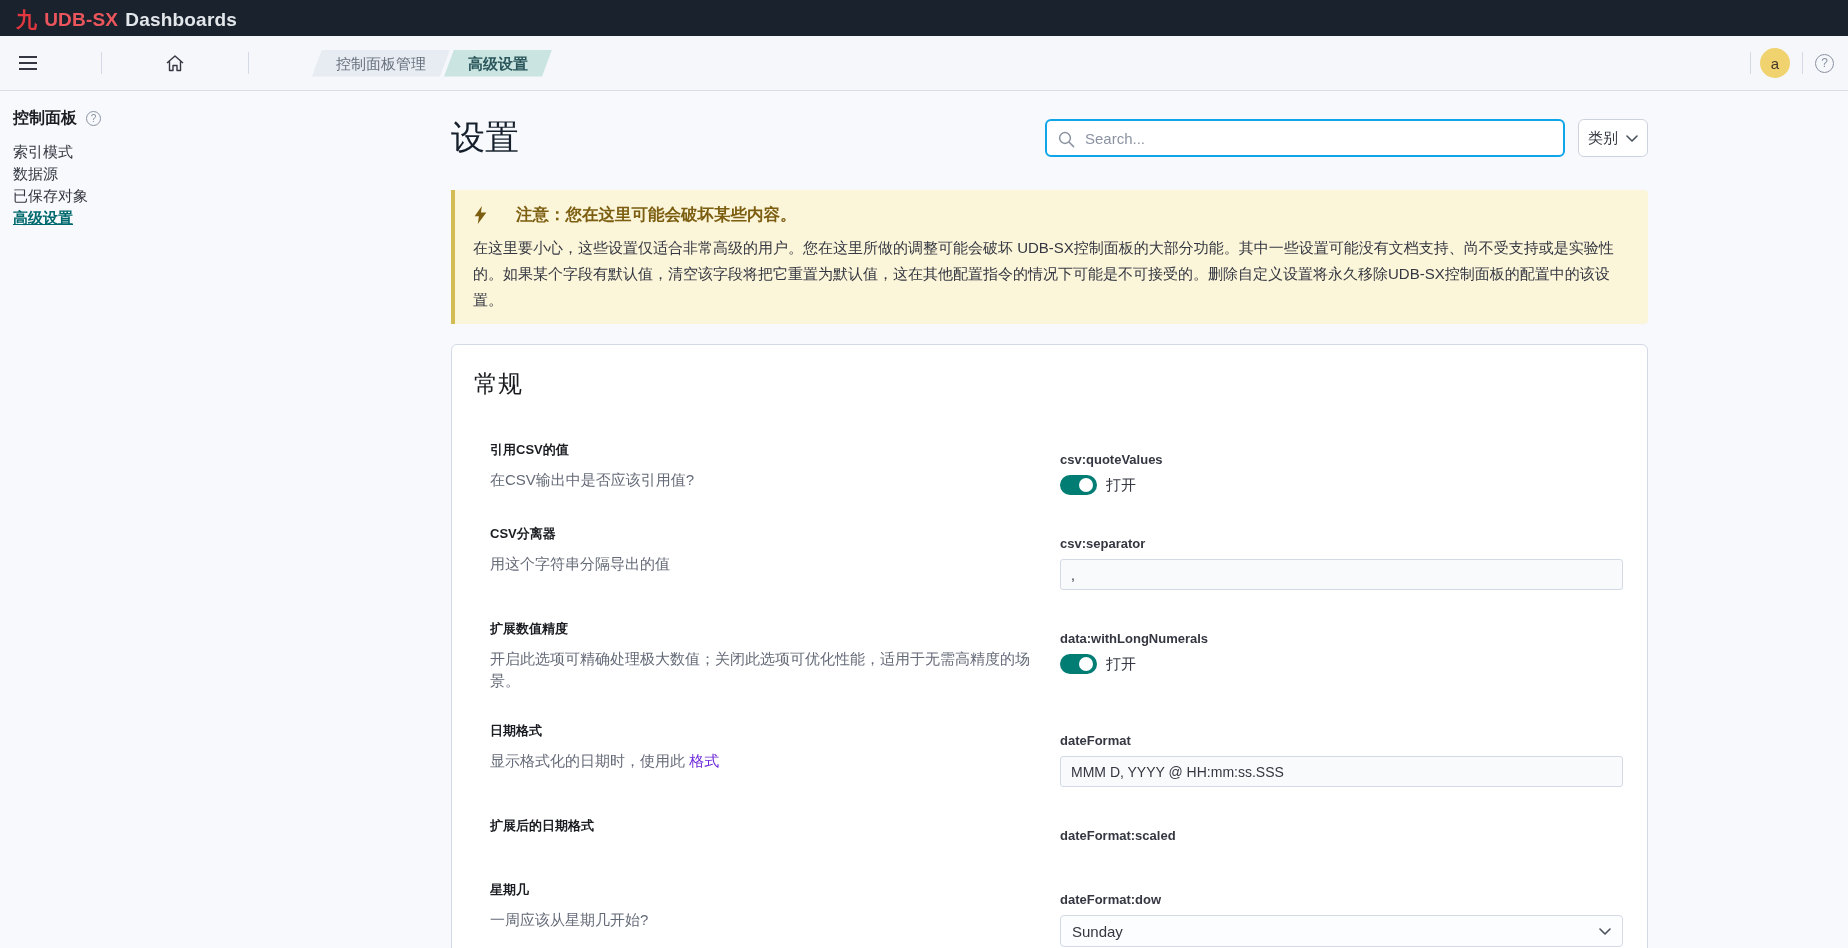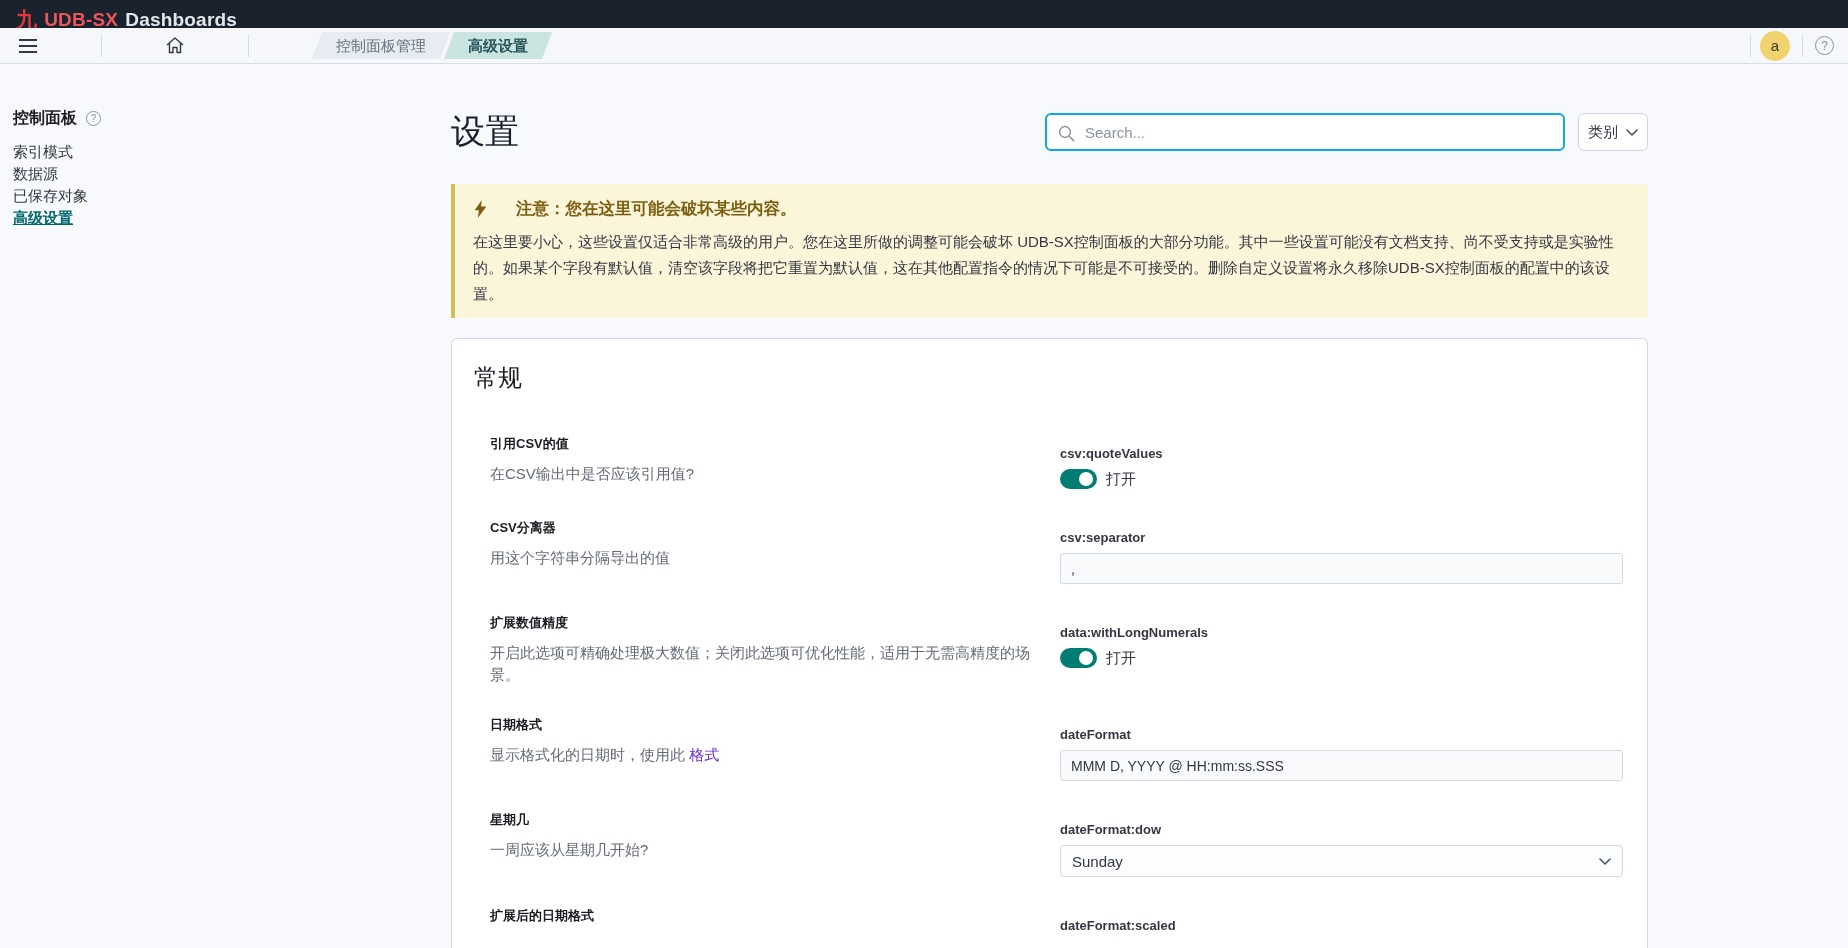--- a/index.html
+++ b/index.html
@@ -8,21 +8,21 @@
 
   
   .topbar { position:absolute; left:0; top:0; width:1848px; height:38px; background:#1a222d;
             display:flex; align-items:center; padding-left:16px; }
   .brand { display:flex; align-items:baseline; gap:7px; font-weight:800; font-size:19px; letter-spacing:.2px; }
   .brand-glyph { color:#e2373f; font-size:21px; font-weight:700; transform:translateY(1px); }
   .brand-red { color:#ea565b; }
   .brand-white { color:#e3e7ec; }
 
   
-  .navbar { position:absolute; left:0; top:28px; width:1848px; height:36px; background:#f5f7fa;
+  .navbar { position:absolute; left:0; top:36px; width:1848px; height:55px; background:#f5f7fa;
             border-bottom:1px solid #d8dee8; display:flex; align-items:center; padding:0 10px 0 12px;gap:48px; }
   .icon-btn { width:32px; height:32px; display:flex; align-items:center; justify-content:center; cursor:pointer; }
   .vdiv { width:1px; height:22px; background:#d3dae6; margin:0 9px; }
   .crumbs { display:flex; align-items:center; margin-left:6px; }
   .crumb { height:27px; line-height:27px; padding:0 24px; font-size:15px;
            clip-path:polygon(10px 0, 100% 0, calc(100% - 10px) 100%, 0 100%); }
   .crumb.plain { background:#e7ecf2; color:#69707d; }
   .crumb.active { background:#c9e4e1; color:#2a565b; font-weight:700; margin-left:-6px; }
   .nav-right { margin-left:auto; display:flex; align-items:center; }
   .avatar { width:30px; height:30px; border-radius:50%; background:#f0d26f; color:#41382a;
@@ -34,21 +34,21 @@
   .sidebar { position:absolute; left:13px; top:108px; width:340px; }
   .sidebar-heading { display:flex; align-items:center; gap:9px; margin-bottom:16px; }
   .sidebar-heading .txt { font-size:16px; font-weight:700; color:#1a1c21; }
   .q-circle { width:15px; height:15px; border-radius:50%; border:1.3px solid #8b93a2; color:#8b93a2;
               font-size:10px; display:flex; align-items:center; justify-content:center; cursor:pointer; }
   .side-item { font-size:15px; color:#343741; margin-bottom:8px; line-height:14px; padding:0; cursor:pointer; }
   .side-item.active { color:#00696d; font-weight:700; text-decoration:underline; margin-top:3px; }
 
   
   .main { position:absolute; left:451px; top:86px; width:1197px; height:862px; }
-  .title-row { display:flex; align-items:center; margin-top:24px; height:44px; }
+  .title-row { display:flex; align-items:center; margin-top:30px; height:44px; }
   .page-title { font-size:34px; font-weight:400; color:#16202c; }
   .searchbox { margin-left:auto; width:520px; height:38px; background:#fff; border:2px solid #0ea5e9;
                border-radius:6px; position:relative; display:flex; align-items:center; }
   .searchbox input { border:none; outline:none; background:transparent; width:100%; height:100%;
                      padding-left:38px; font-size:15px; color:#343741; font-family:"Liberation Sans",sans-serif; }
   .searchbox input::placeholder { color:#8b93a2; }
   .search-ic { position:absolute; left:11px; top:10px; }
   .cat-btn { margin-left:13px; width:70px; height:38px; background:#fff; border:1px solid #cdd3de;
              border-radius:6px; display:flex; align-items:center; justify-content:center; gap:8px;
              font-size:15px; color:#343741; cursor:pointer; }
@@ -213,38 +213,38 @@
           <div class="srow-desc"><span>显示格式化的日期时，使用此 </span><a>格式</a></div>
         </div>
         <div class="srow-right">
           <div class="field-label">dateFormat</div>
           <input class="text-input" type="text" value="MMM D, YYYY @ HH:mm:ss.SSS" style="">
         </div>
       </div>
 
       <div class="srow">
         <div class="srow-left">
+          <div class="srow-title">扩展后的日期格式</div>
+        </div>
+        <div class="srow-right">
+          <div class="field-label">dateFormat:scaled</div>
+        </div>
+      </div>
+
+      <div class="srow">
+        <div class="srow-left">
           <div class="srow-title">星期几</div>
           <div class="srow-desc">一周应该从星期几开始?</div>
         </div>
         <div class="srow-right">
           <div class="field-label">dateFormat:dow</div>
           <div class="selectbox">
             <span>Sunday</span>
             <svg width="12" height="7" viewBox="0 0 12 7">
               <path d="M1 1 L6 6 L11 1" fill="none" stroke="#4b515d" stroke-width="1.6" stroke-linecap="round" stroke-linejoin="round"></path>
             </svg>
           </div>
         </div>
       </div>
 
-      <div class="srow">
-        <div class="srow-left">
-          <div class="srow-title">扩展后的日期格式</div>
-        </div>
-        <div class="srow-right">
-          <div class="field-label">dateFormat:scaled</div>
-        </div>
-      </div>
-
     </div>
   </div>
 </div>
 
 </body></html>

